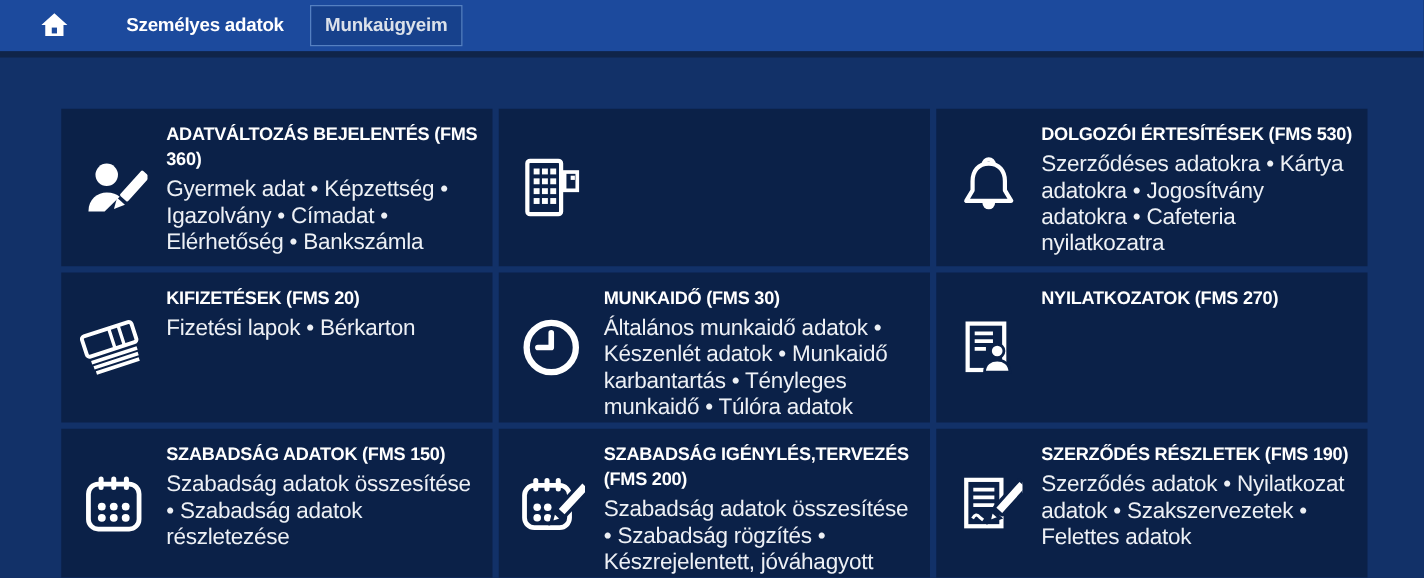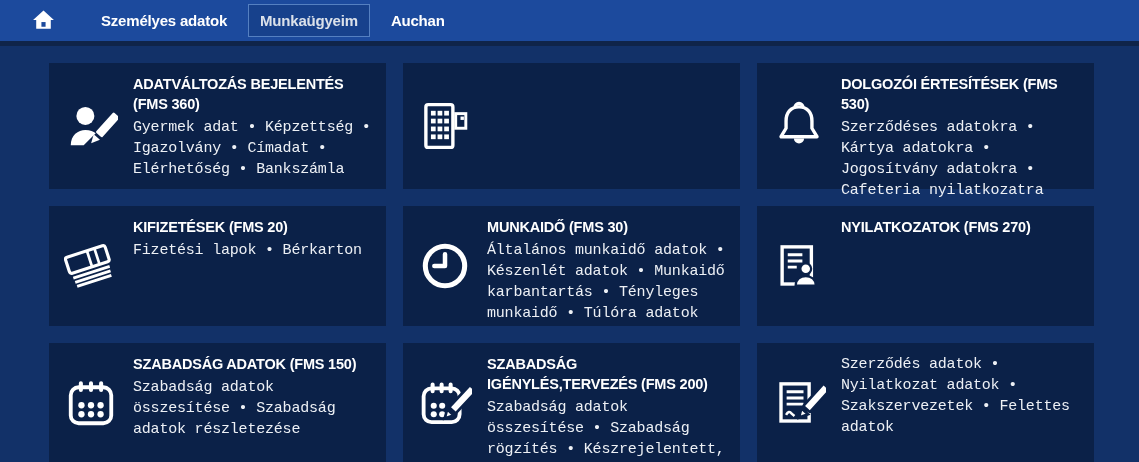--- a/index.html
+++ b/index.html
@@ -33,53 +33,52 @@
   .nav-item.active{
     background:var(--active-nav-bg);
     border:1px solid var(--active-nav-border);
     color:#dbe1ea;
     height:33px;line-height:31px;padding:0 11px;margin:0 12px;
   }
   .nav-sep{height:5px;background:var(--navbar-separator)}
   .content{padding:17px 45px 0 49px}
   .grid{
     display:grid;grid-template-columns:repeat(3,1fr);
-    grid-template-rows:126px 120px 120px;gap:17px;
+    grid-template-rows:126px 120px 120px;gap:5px;margin-top:24px;
   }
   .card{background:var(--card-bg);display:flex;cursor:pointer}
   .icon-wrap{flex:0 0 84px;display:flex;align-items:center;justify-content:center}
   .card-icon{display:block}
   .card-icon svg{width:54px;height:54px;display:block}
   .texts{flex:1;padding:11px 10px 0 0;min-width:0}
   .card-title{
     margin:0 0 3px;font-size:14.5px;line-height:20px;font-weight:bold;
     color:var(--title-text);letter-spacing:-0.2px;
   }
   .card-body{
-    margin:0;font-size:15px;line-height:21px;
-    color:var(--body-text);letter-spacing:-0.2px;font-family:Liberation Mono, monospace;
+    margin:0;font-size:18px;line-height:21px;
+    color:var(--body-text);letter-spacing:-0.2px;
   }
 </style>
 </head>
 <body>
 
 <div class="app">
   <header class="navbar">
     <div class="home-btn">
       <span>
           <svg viewBox="0 0 48 48" width="25" height="25">
             <path d="M24 5 L4 23 h6 v17 h28 V23 h6 z" fill="#ffffff"></path>
             <rect x="20" y="27" width="8" height="9" fill="var(--navbar-bg)"></rect>
           </svg>
         </span>
     </div>
     <nav class="main-nav">
         <div class="nav-item">Személyes adatok</div>
         <div class="nav-item active">Munkaügyeim</div>
-        <div class="nav-item">Auchan</div>
       </nav>
   </header>
   <div class="nav-sep"></div>
   <main class="content">
     <div class="grid">
   <div class="card">
     <div class="icon-wrap">
       <span class="card-icon">
               <svg viewBox="0 0 48 48">
                 <circle cx="19" cy="15" r="8" fill="#fff"></circle>
@@ -244,18 +243,19 @@
                 <path d="M13 14h15M13 19.5h15M13 25h15" stroke="#fff" stroke-width="2.6"></path>
                 <path d="M12.5 34.5q2.5-4.5 5-1l2.5 2" fill="none" stroke="#fff" stroke-width="2.2"></path>
                 <g transform="rotate(42 35 24)">
                   <rect x="31.5" y="4" width="8" height="27" rx="1.2" fill="#fff" stroke="var(--card-bg)" stroke-width="2.4"></rect>
                   <path d="M31.5 33.5h8L35.5 41z" fill="#fff" stroke="var(--card-bg)" stroke-width="2.4"></path>
                 </g>
               </svg>
             </span>
     </div>
     <div class="texts">
+      <h3 class="card-title">SZERZŐDÉS RÉSZLETEK (FMS 190)</h3>
       <p class="card-body">Szerződés adatok • Nyilatkozat adatok • Szakszervezetek • Felettes adatok</p>
     </div>
   </div>
 </div>
   </main>
 </div>
 
 </body></html>

